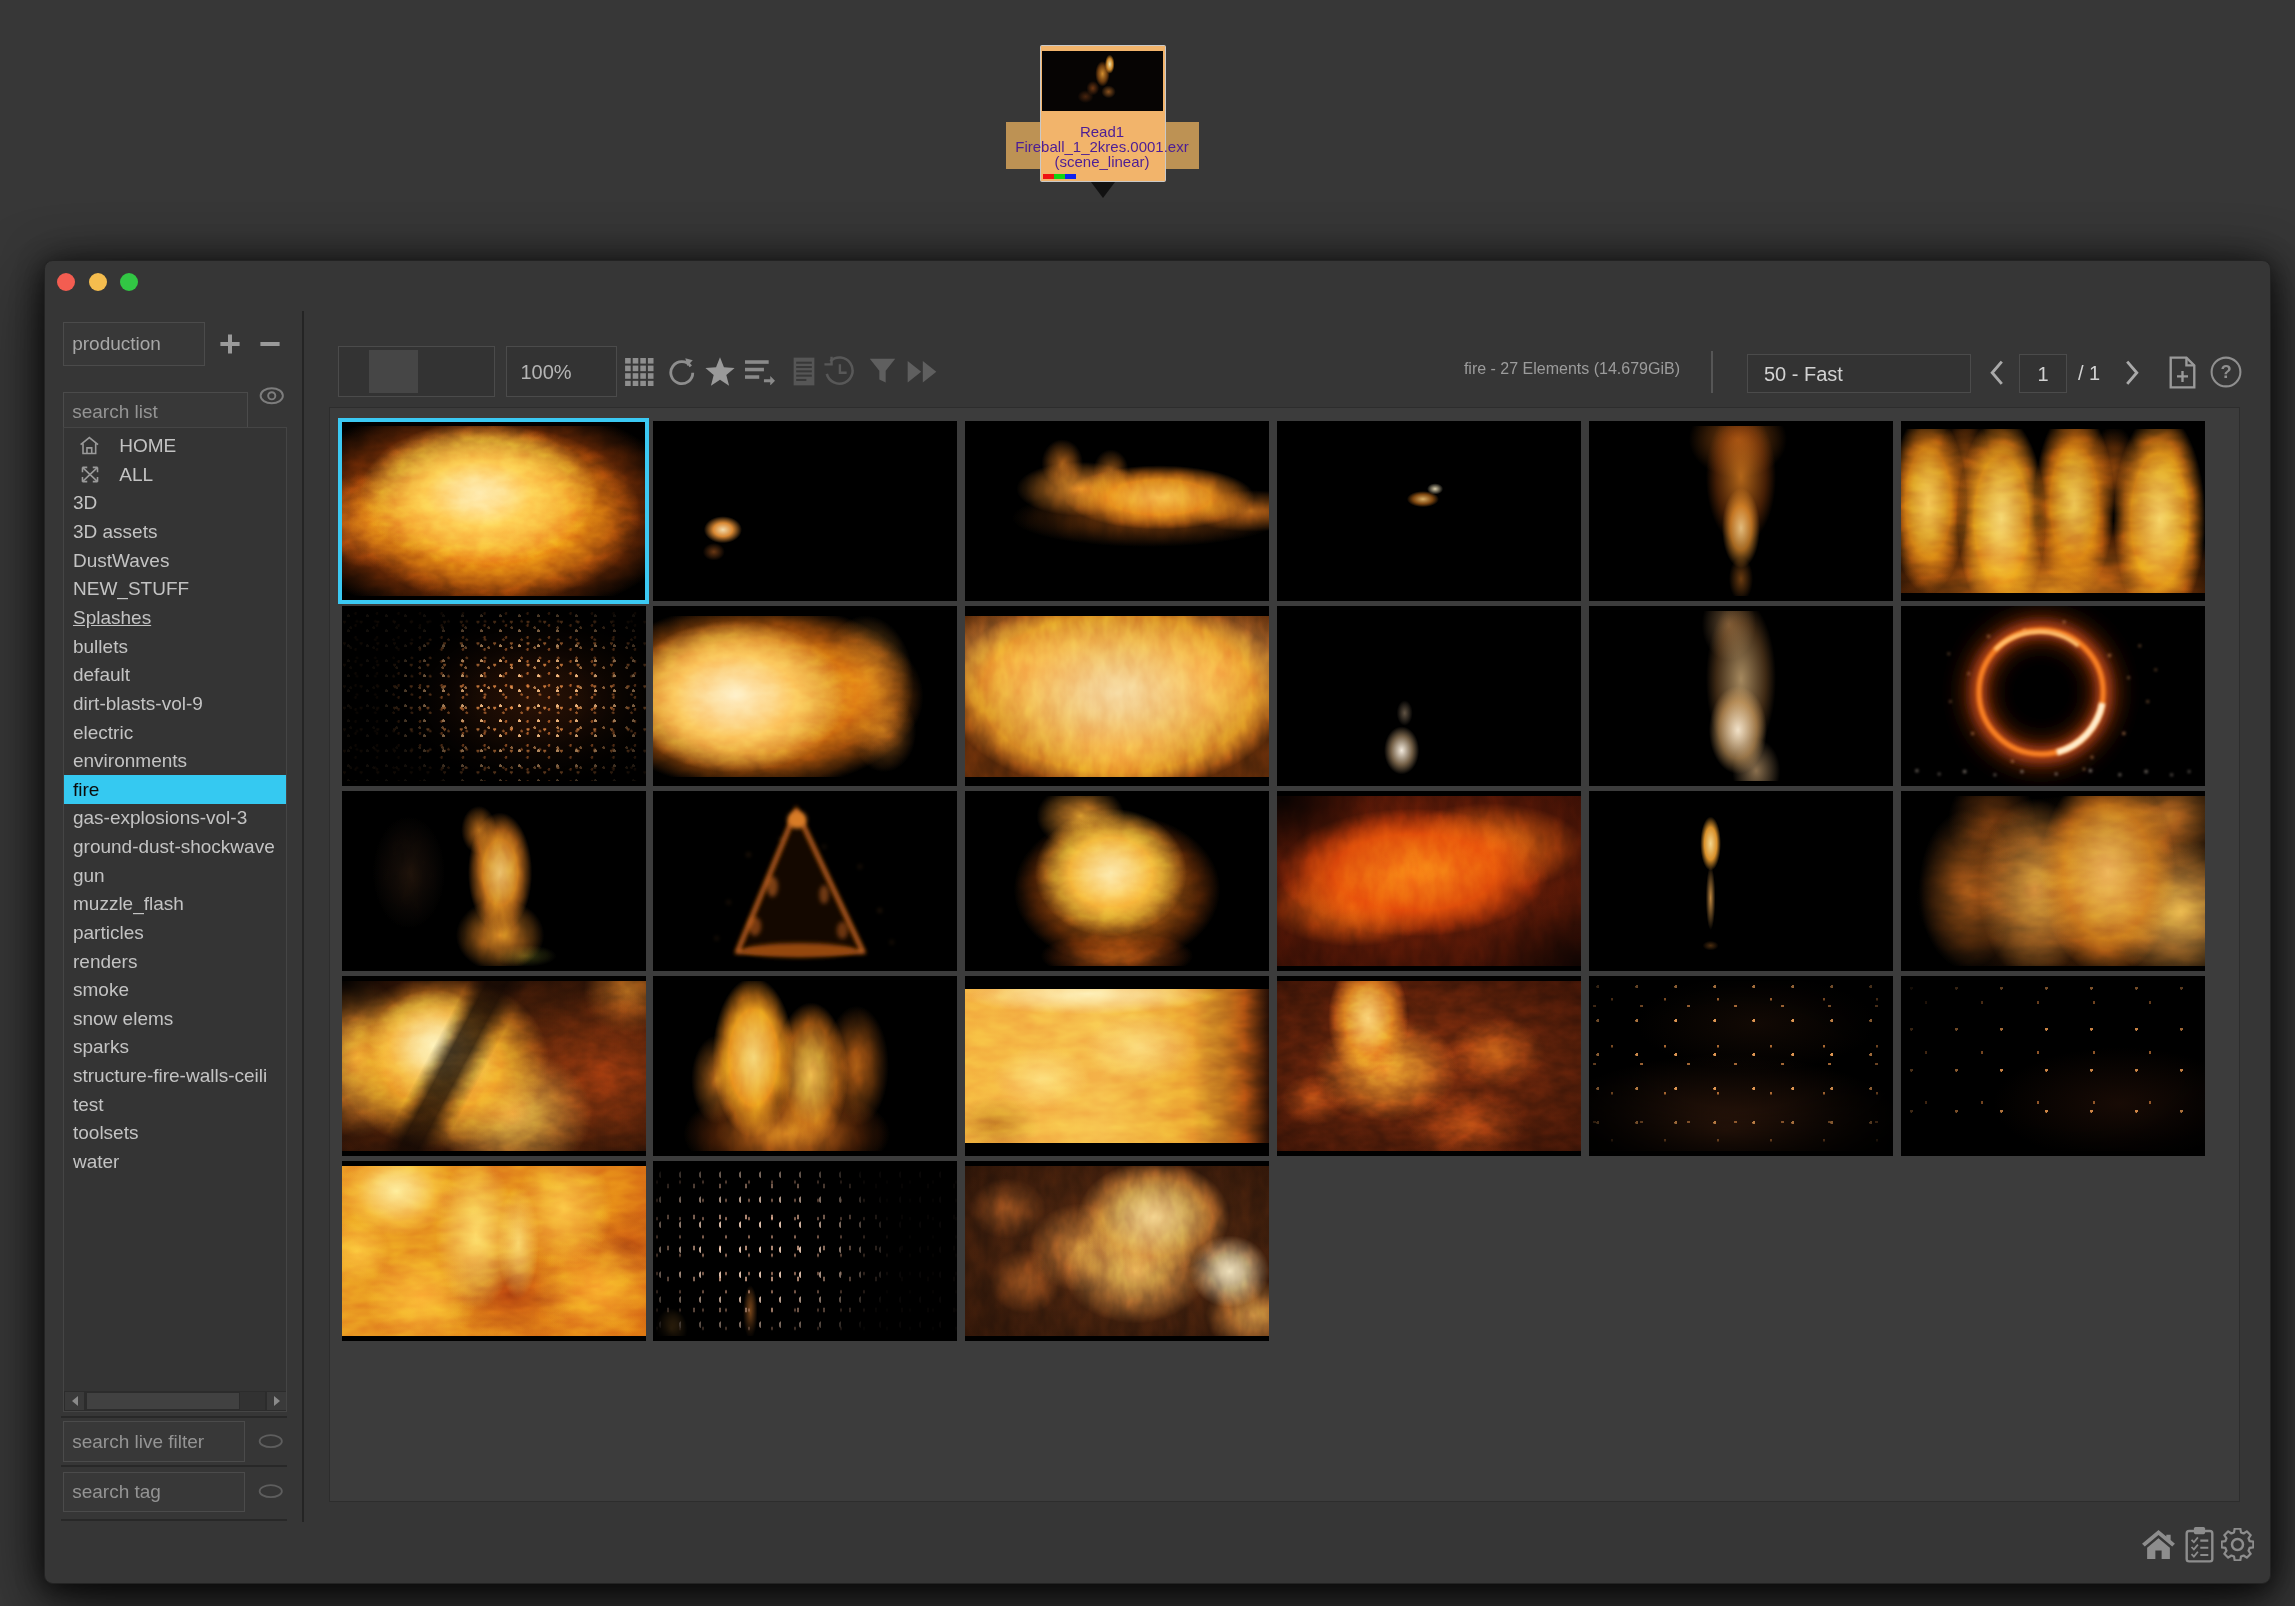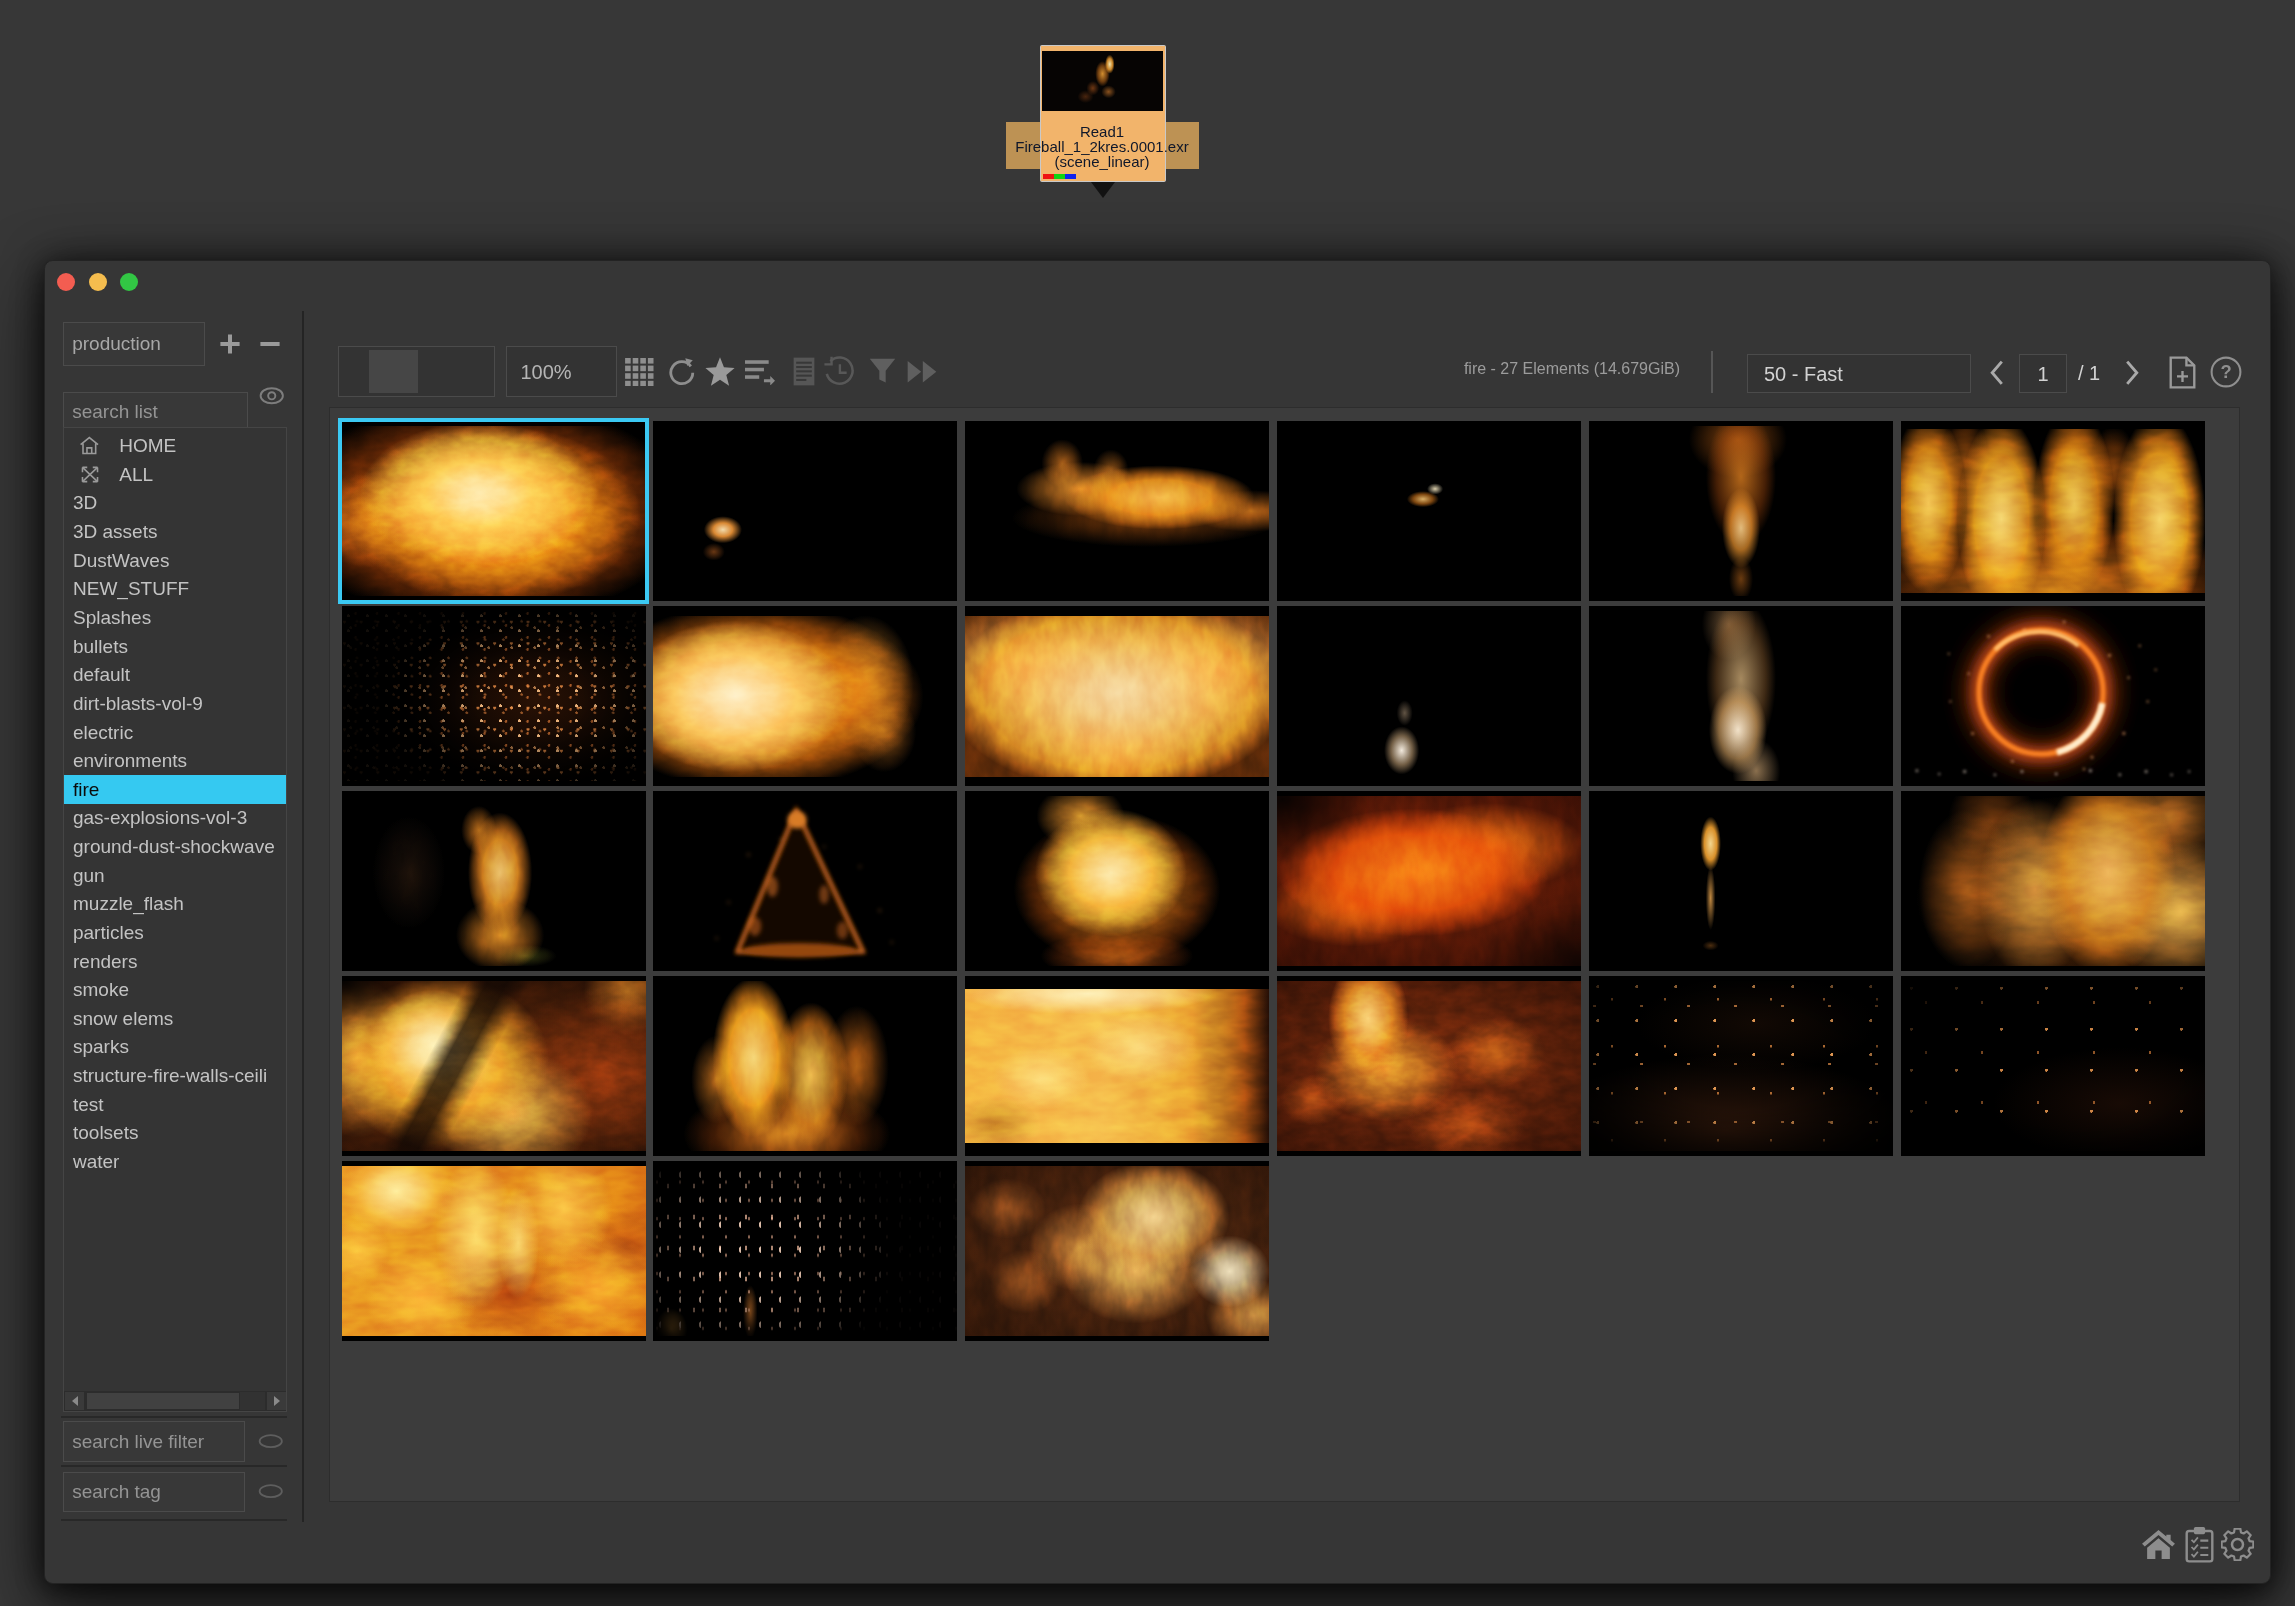--- a/index.html
+++ b/index.html
@@ -3,21 +3,21 @@
 <meta charset="utf-8">
 <style>
   * { margin:0; padding:0; box-sizing:border-box; }
   html,body { width:2295px; height:1607px; overflow:hidden; }
   body { background:#373737; font-family:"Liberation Sans", sans-serif; position:relative; }
 
   
   #nodewrap { position:absolute; left:1006px; top:122px; width:193px; height:47px; background:#bd9254; }
   #node { position:absolute; left:1040px; top:45px; width:126px; height:137px; background:#f2b46b; border:1.6px solid #c9c9c9; border-radius:1.6px; }
   #node .thumb { position:absolute; left:0.8px; top:4.8px; width:121px; height:60px; background:#060403; overflow:hidden; }
-  #node .ntxt { position:absolute; left:-63px; width:248px; top:78px; text-align:center; color:#0f172a; font-size:15px; line-height:15px; }
+  #node .ntxt { position:absolute; left:-63px; width:248px; top:78px; text-align:center; color:#4c1d95; font-size:15px; line-height:15px; }
   #node .rgb { position:absolute; left:2.4px; bottom:2.4px; height:4.8px; }
   #node .rgb span { display:block; width:11px; height:4.8px; float:left; }
   #outtri { position:absolute; left:1091px; top:182px; width:0; height:0; border-left:12px solid transparent; border-right:12px solid transparent; border-top:16px solid #121212; }
 
   
   #win { position:absolute; left:44px; top:260px; width:2227px; height:1324px; background:#363636; border-radius:8.7px; box-shadow:0 24px 68px rgba(0,0,0,.62), 0 0 44px rgba(0,0,0,.45), 0 6.4px 24px rgba(0,0,0,.5); border:0.8px solid #232323; }
   #titlebar { position:absolute; left:0; top:0; right:0; height:42px; border-bottom:1.6px solid #262626; border-radius:8px 8px 0 0; background:#373737; }
   .light { position:absolute; width:18.3px; height:18.3px; border-radius:50%; top:12px; }
   #title { position:absolute; top:0; left:0; right:0; height:42px; line-height:44px; text-align:center; color:#b9b9b9; font-size:21.5px; font-weight:bold; }
 
@@ -117,21 +117,21 @@
     <svg class="icon" style="left:16px; top:37px;" width="20" height="19" viewBox="0 0 25 24">
         <path d="M3 3 L22 21 M22 3 L3 21" fill="none" stroke="#9a9a9a" stroke-width="2"></path>
         <path d="M3 3 h6 M3 3 v6 M22 3 h-6 M22 3 v6 M3 21 h6 M3 21 v-6 M22 21 h-6 M22 21 v-6" fill="none" stroke="#9a9a9a" stroke-width="2"></path>
       </svg>
     <div class="li ind" style="top:3.2px;">HOME</div>
     <div class="li ind" style="top:32px;">ALL</div>
     <div class="li" style="top:60px;">3D</div>
     <div class="li" style="top:89px;">3D assets</div>
     <div class="li" style="top:118px;">DustWaves</div>
     <div class="li" style="top:146px;">NEW_STUFF</div>
-    <div class="li" style="top:175px;">Splashes</div>
+    <div class="li" style="top:175px;text-decoration:underline;">Splashes</div>
     <div class="li" style="top:204px;">bullets</div>
     <div class="li" style="top:232px;">default</div>
     <div class="li" style="top:261px;">dirt-blasts-vol-9</div>
     <div class="li" style="top:290px;">electric</div>
     <div class="li" style="top:318px;">environments</div>
     <div class="li sel" style="top:347px;">fire</div>
     <div class="li" style="top:375px;">gas-explosions-vol-3</div>
     <div class="li" style="top:404px;">ground-dust-shockwave</div>
     <div class="li" style="top:433px;">gun</div>
     <div class="li" style="top:461px;">muzzle_flash</div>

